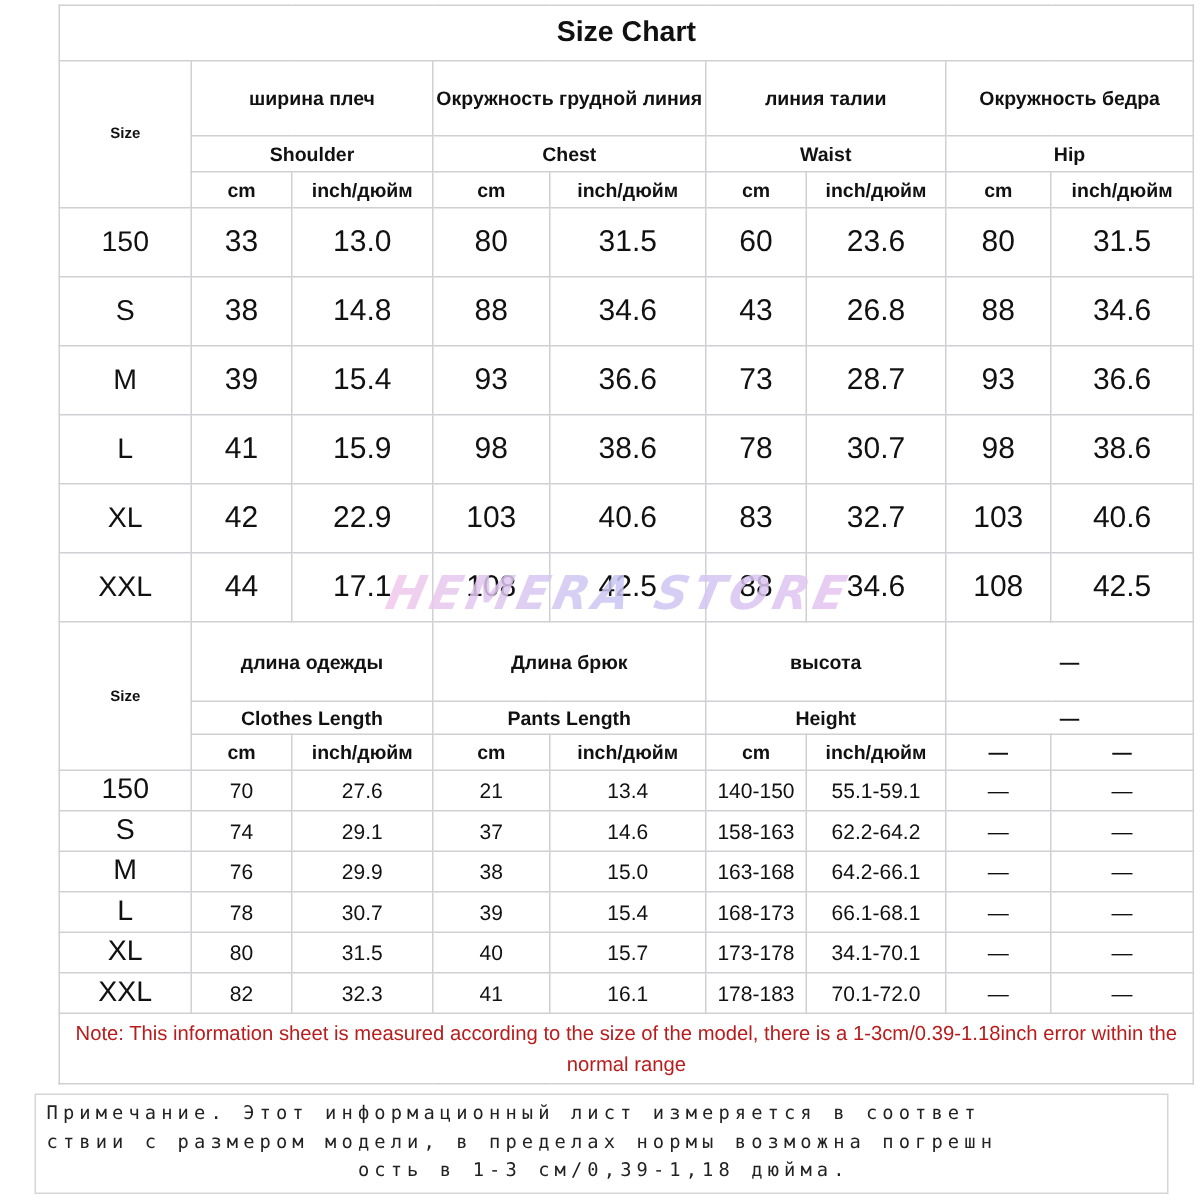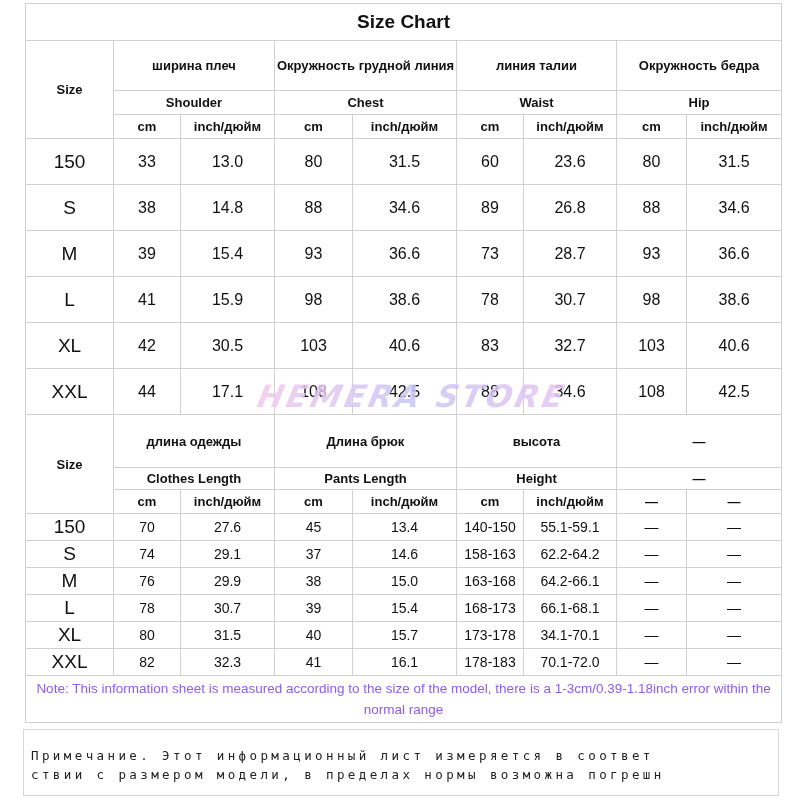--- a/index.html
+++ b/index.html
@@ -1,33 +1,33 @@
 <!DOCTYPE html>
 <html><head>
 <meta charset="utf-8">
 <style>
   html, body { margin:0; padding:0; background:#ffffff; }
   body { width:800px; height:800px; position:relative; overflow:hidden; font-family:"Liberation Sans", sans-serif; color:#111; }
-  .wrap { position:absolute; left:25px; top:3px; width:756px; }
+  .wrap { position:absolute; left:39px; top:3px; width:756px; }
   table { border-collapse:collapse; width:756px; table-layout:fixed; }
   td { border:1px solid #cfcfd4; text-align:center; vertical-align:middle; padding:0; overflow:hidden; white-space:nowrap; }
   .title { height:36px; font-weight:bold; font-size:19px; }
   .hdr { font-weight:bold; font-size:13px; }
   .ru { height:49px; line-height:22px; white-space:normal; }
   .en { height:23px; }
   .unit { height:23px; }
-  .size-lbl { font-weight:bold; font-size:13px; }
-  .d1 td { height:45px; font-size:16px; }
+  .size-lbl { font-weight:bold; font-size:10px; }
+  .d1 td { height:45px; font-size:20px; }
   .d1 td.sz { font-size:19px; }
   .d2 td { height:26px; font-size:14px; }
   .d2 td.sz { font-size:19px; }
   .ru2 { height:52px; }
   .en2 { height:21px; }
-  .note { height:46px; font-size:13.5px; color:#8b5cf6; line-height:21px; white-space:normal; padding:0 6px; }
-  .ru-note { position:absolute; left:23px; top:729px; width:756px; height:67px; border:1px solid #d6d6d6; box-sizing:border-box; font-family:"DejaVu Sans Mono", monospace; font-size:12.5px; letter-spacing:3.4px; line-height:19px; color:#222; padding:16px 4px 0 7px; text-align:left; white-space:pre; }
+  .note { height:46px; font-size:13.5px; color:#b91c1c; line-height:21px; white-space:normal; padding:0 6px; }
+  .ru-note { position:absolute; left:23px; top:729px; width:756px; height:67px; border:1px solid #d6d6d6; box-sizing:border-box; font-family:"DejaVu Sans Mono", monospace; font-size:12.5px; letter-spacing:3.4px; line-height:19px; color:#222; padding:2px 4px 0 7px; text-align:left; white-space:pre; }
   .ru-note .l3 { display:block; text-align:center; }
   .wm { position:absolute; left:258px; top:378px; font-family:"DejaVu Sans", sans-serif; font-weight:bold; font-style:italic; font-size:31px; letter-spacing:3px; color:#d9c4f0; opacity:0.85; transform:skewX(-12deg); pointer-events:none; background:linear-gradient(90deg,#f2c8ec,#c9c6f4,#e7c4f0); -webkit-background-clip:text; background-clip:text; -webkit-text-fill-color:transparent; }
   .dash { font-weight:bold; }
 </style>
 </head>
 <body>
 
 <div class="wrap">
 <table>
   <colgroup>
@@ -80,21 +80,21 @@
           <td>23.6</td>
           <td>80</td>
           <td>31.5</td>
         </tr>
         <tr class="d1">
           <td class="sz">S</td>
           <td>38</td>
           <td>14.8</td>
           <td>88</td>
           <td>34.6</td>
-          <td>89</td>
+          <td>43</td>
           <td>26.8</td>
           <td>88</td>
           <td>34.6</td>
         </tr>
         <tr class="d1">
           <td class="sz">M</td>
           <td>39</td>
           <td>15.4</td>
           <td>93</td>
           <td>36.6</td>
@@ -110,21 +110,21 @@
           <td>98</td>
           <td>38.6</td>
           <td>78</td>
           <td>30.7</td>
           <td>98</td>
           <td>38.6</td>
         </tr>
         <tr class="d1">
           <td class="sz">XL</td>
           <td>42</td>
-          <td>30.5</td>
+          <td>22.9</td>
           <td>103</td>
           <td>40.6</td>
           <td>83</td>
           <td>32.7</td>
           <td>103</td>
           <td>40.6</td>
         </tr>
         <tr class="d1">
           <td class="sz">XXL</td>
           <td>44</td>
@@ -160,21 +160,21 @@
     <td class="unit">inch/дюйм</td>
     <td class="unit dash">—</td>
     <td class="unit dash">—</td>
   </tr>
   </tbody>
       <tbody id="t2body">
         <tr class="d2">
           <td class="sz">150</td>
           <td>70</td>
           <td>27.6</td>
-          <td>45</td>
+          <td>21</td>
           <td>13.4</td>
           <td>140-150</td>
           <td>55.1-59.1</td>
           <td>—</td>
           <td>—</td>
         </tr>
         <tr class="d2">
           <td class="sz">S</td>
           <td>74</td>
           <td>29.1</td>
@@ -233,15 +233,15 @@
   <tbody>
         <tr>
     <td colspan="9" class="note">Note: This information sheet is measured according to the size of the model, there is a 1-3cm/0.39-1.18inch error within the normal range</td>
   </tr>
 </tbody>
     </table>
 </div>
 
 <div class="ru-note"><span>Примечание. Этот информационный лист измеряется в соответ</span>
 <span>ствии с размером модели, в пределах нормы возможна погрешн</span>
-</div>
+<span class="l3">ость в 1-3 см/0,39-1,18 дюйма.</span></div>
 
 <div class="wm">HEMERA STORE</div>
 
 </body></html>

